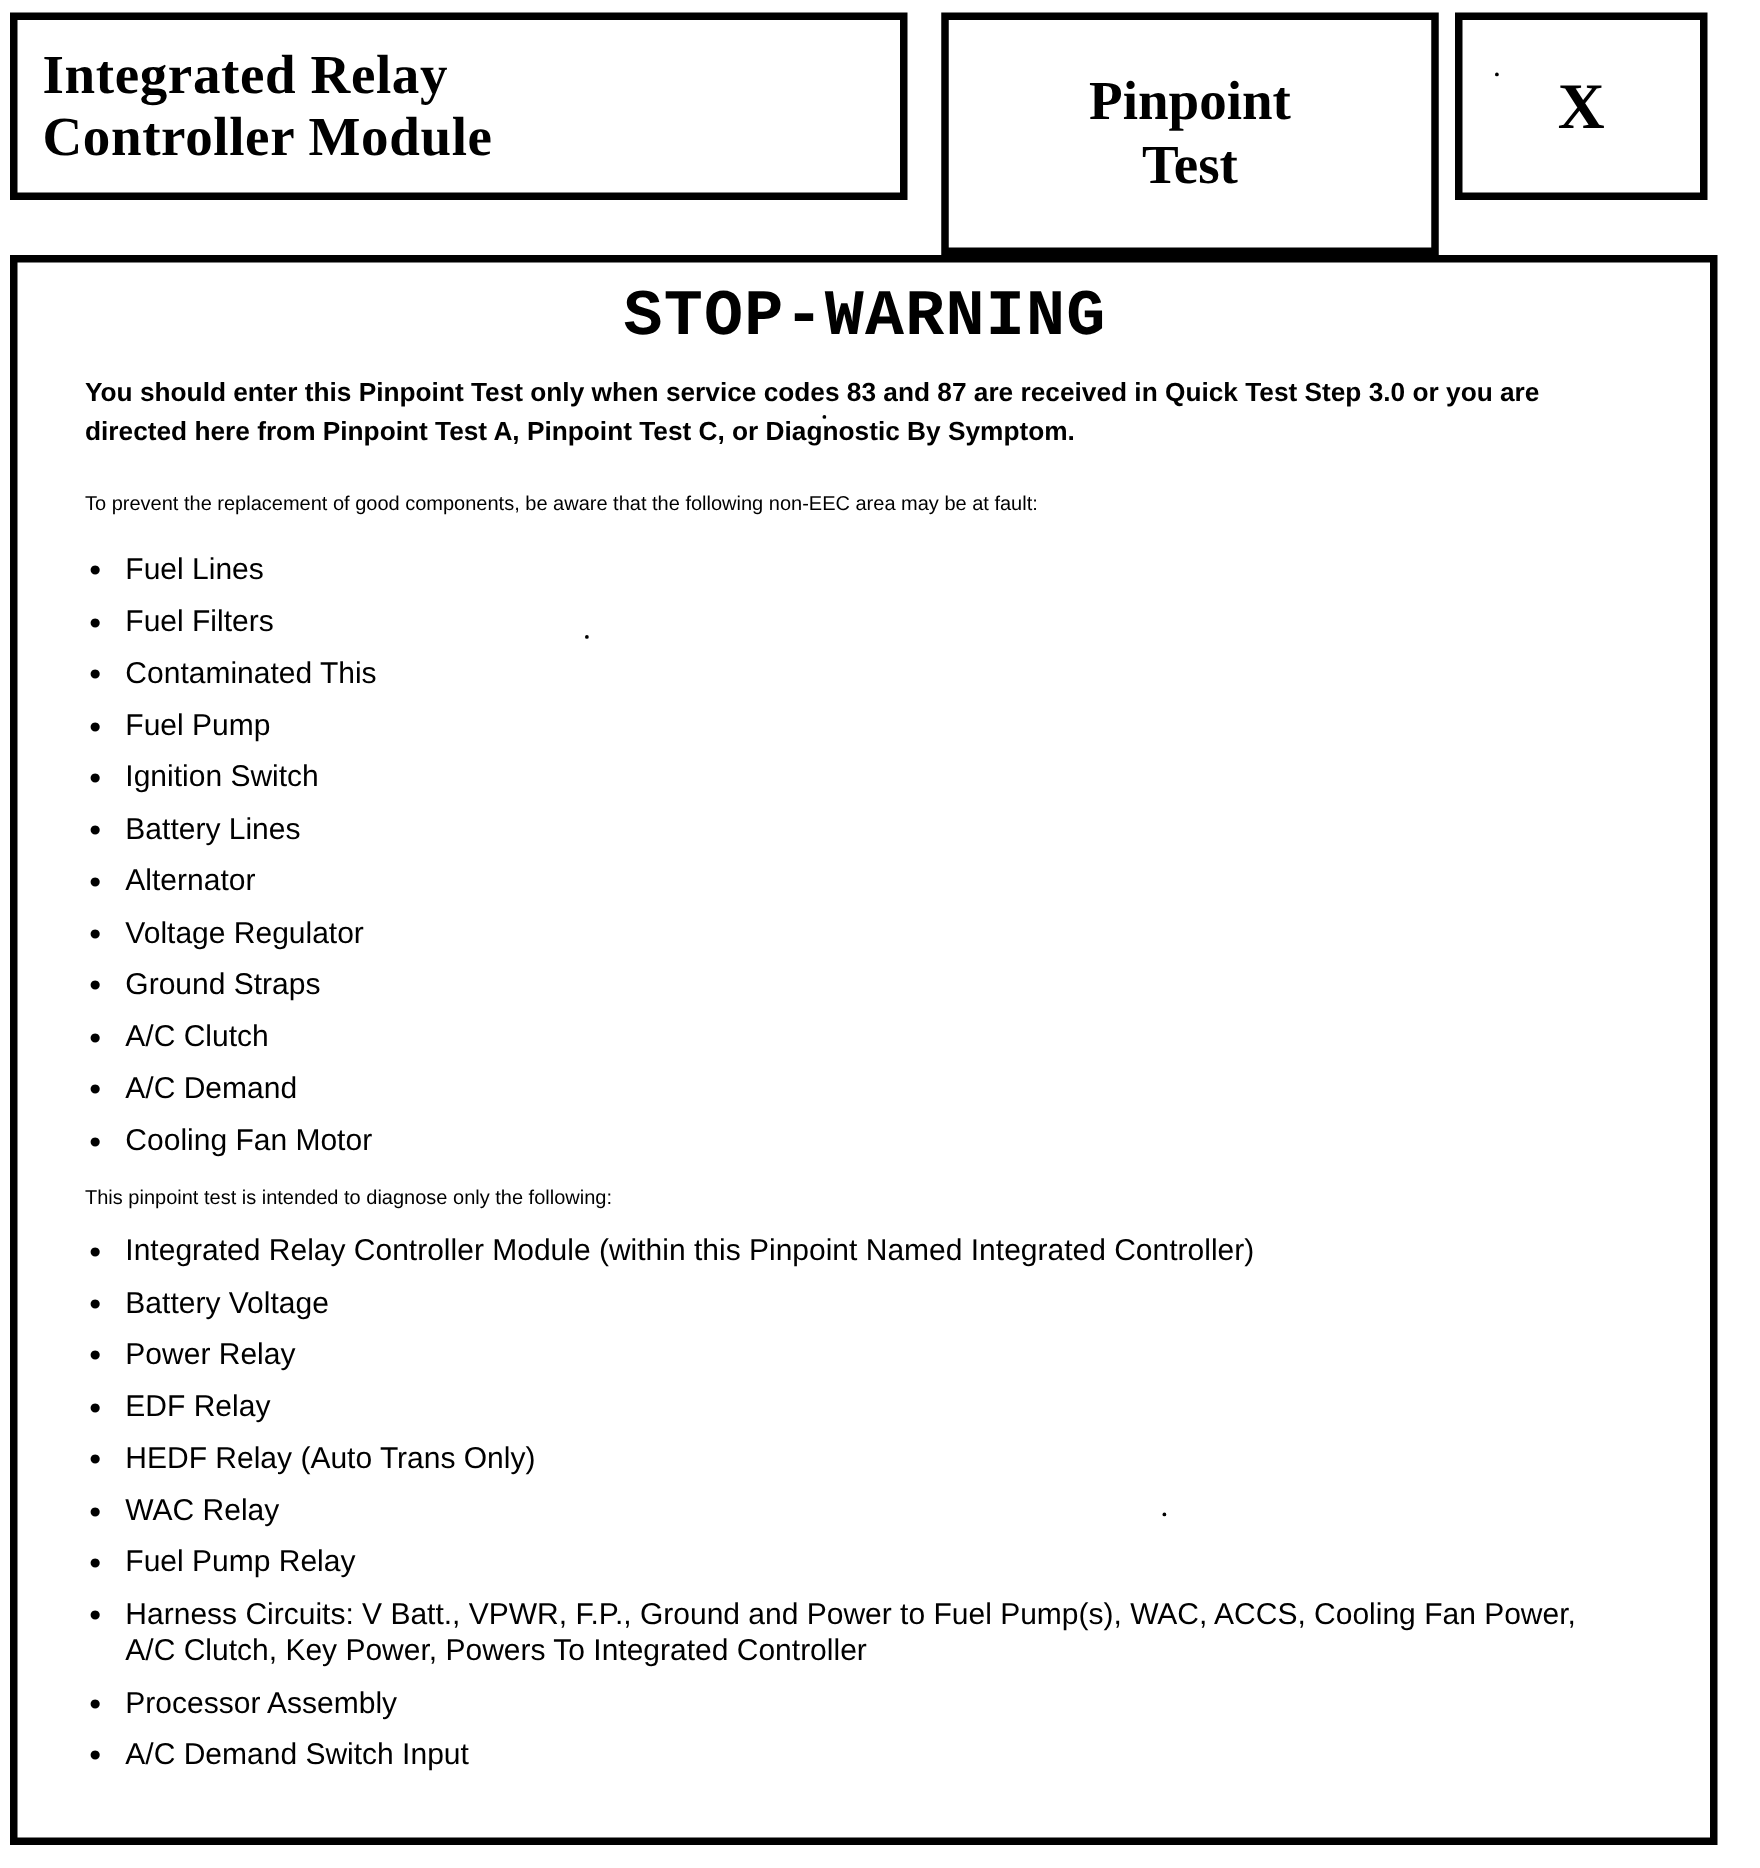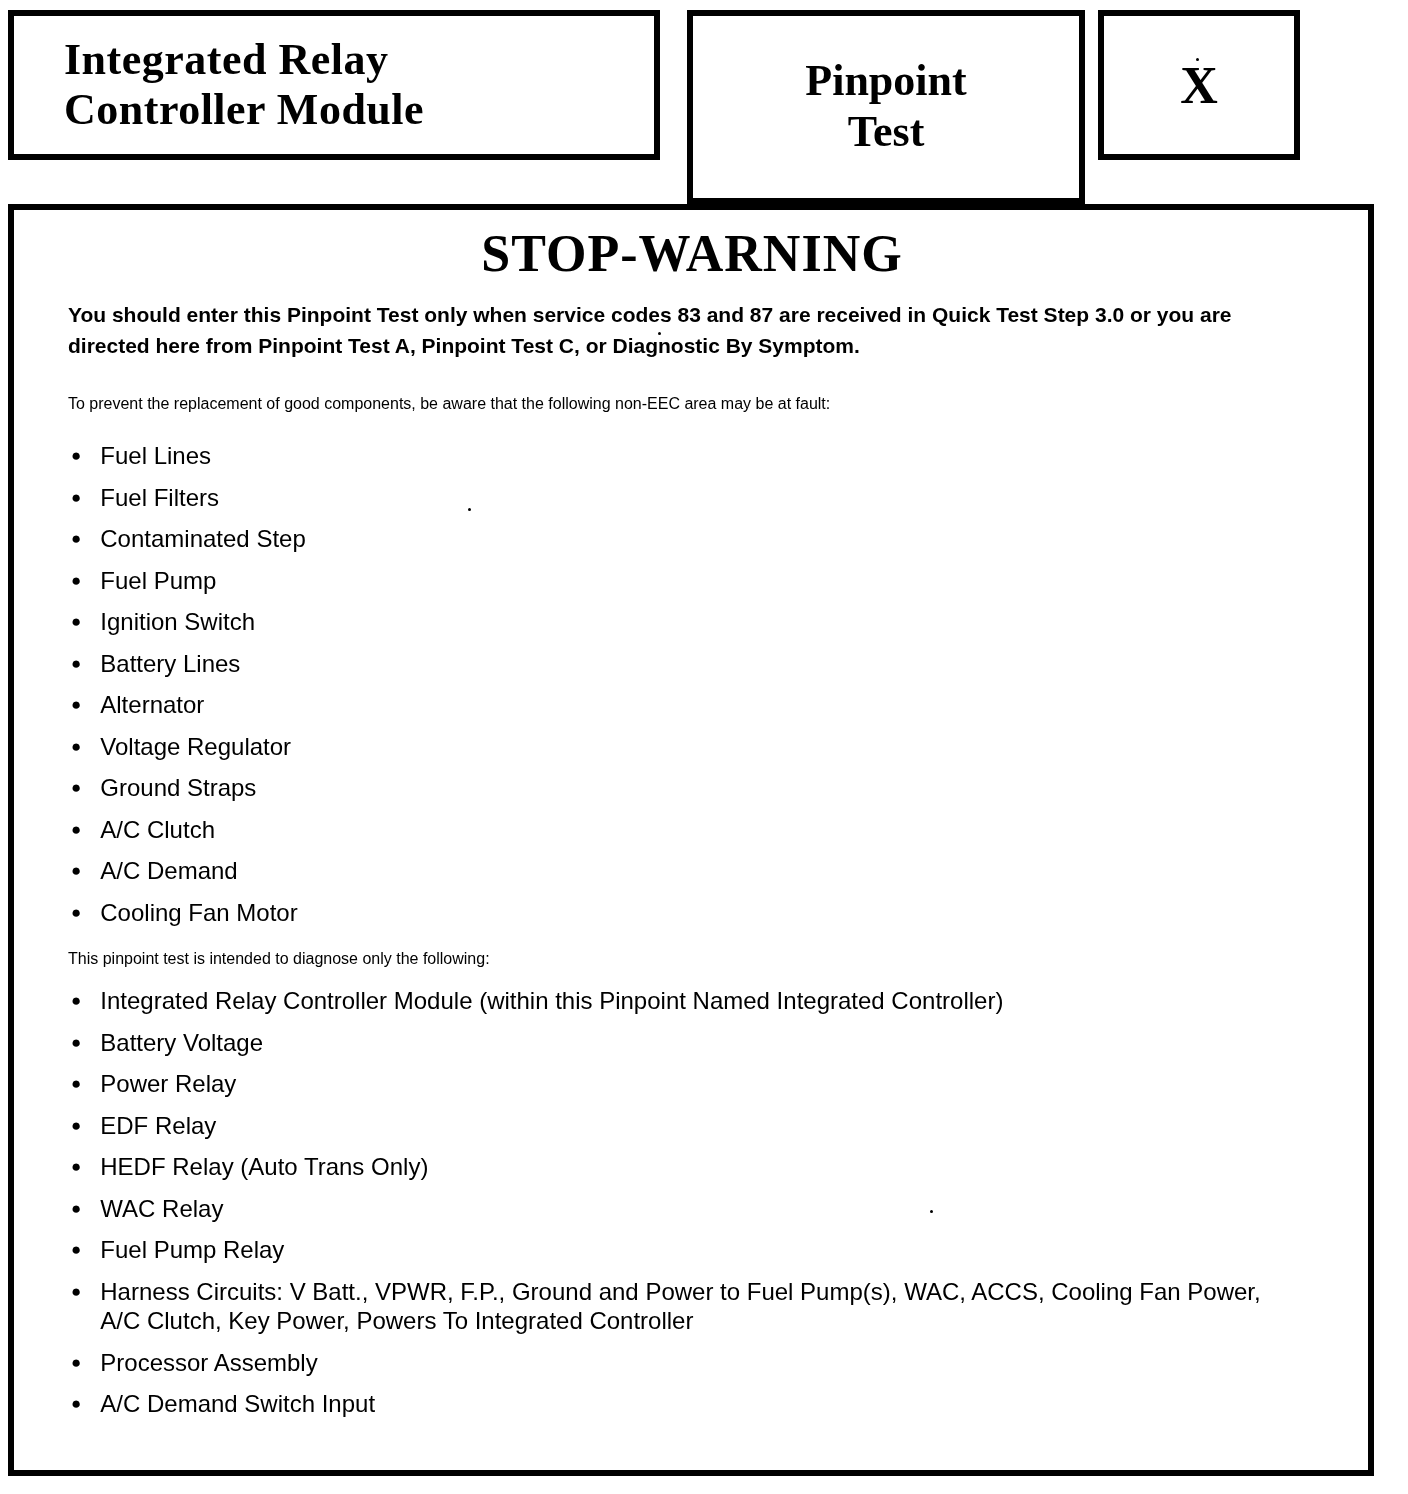--- a/index.html
+++ b/index.html
@@ -24,26 +24,26 @@
     display: flex;
     align-items: stretch;
     padding: 10px 0 0 8px;
     height: 162px;
   }
   .hdr-box {
     border: 6px solid #000;
     background: #fff;
   }
   .module-box {
-    width: 652px;
+    width: 718px;
     height: 150px;
     display: flex;
     flex-direction: column;
     justify-content: center;
-    padding-left: 50px;
+    padding-left: 20px;
   }
   .module-title {
     font-family: "Liberation Serif", serif;
     font-weight: 700;
     font-size: 44px;
     line-height: 1.13;
     letter-spacing: 0.5px;
   }
   .pinpoint-box {
     width: 398px;
@@ -79,21 +79,21 @@
   .warning-box {
     margin: 42px 0 0 8px;
     width: 1366px;
     height: 1272px;
     border: 6px solid #000;
     background: #fff;
     padding: 14px 52px 0 54px;
     overflow: hidden;
   }
   .warning-title {
-    font-family: Liberation Serif, serif;
+    font-family: Liberation Mono, monospace;
     font-weight: 700;
     font-size: 52px;
     letter-spacing: 1px;
     text-align: center;
     margin-bottom: 16px;
   }
   .para {
     font-size: 16px;
     line-height: 31px;
   }
@@ -164,21 +164,21 @@
         <li>
         <span class="bullet">●</span>
         <span class="li-text">Fuel Lines</span>
       </li>
         <li>
         <span class="bullet">●</span>
         <span class="li-text">Fuel Filters</span>
       </li>
         <li>
         <span class="bullet">●</span>
-        <span class="li-text">Contaminated Step</span>
+        <span class="li-text">Contaminated This</span>
       </li>
         <li>
         <span class="bullet">●</span>
         <span class="li-text">Fuel Pump</span>
       </li>
         <li>
         <span class="bullet">●</span>
         <span class="li-text">Ignition Switch</span>
       </li>
         <li>

